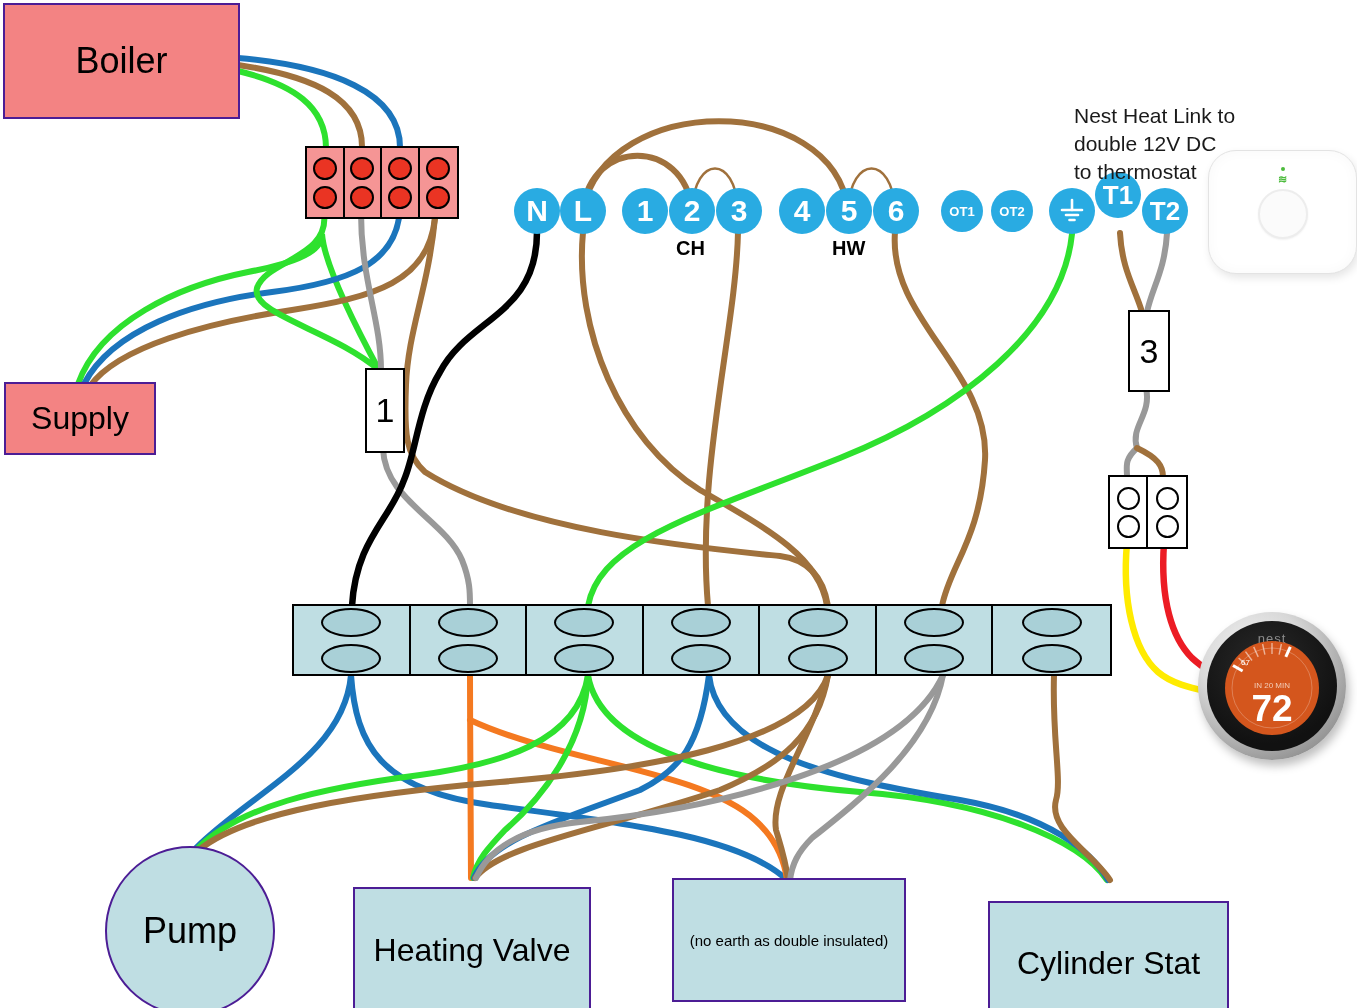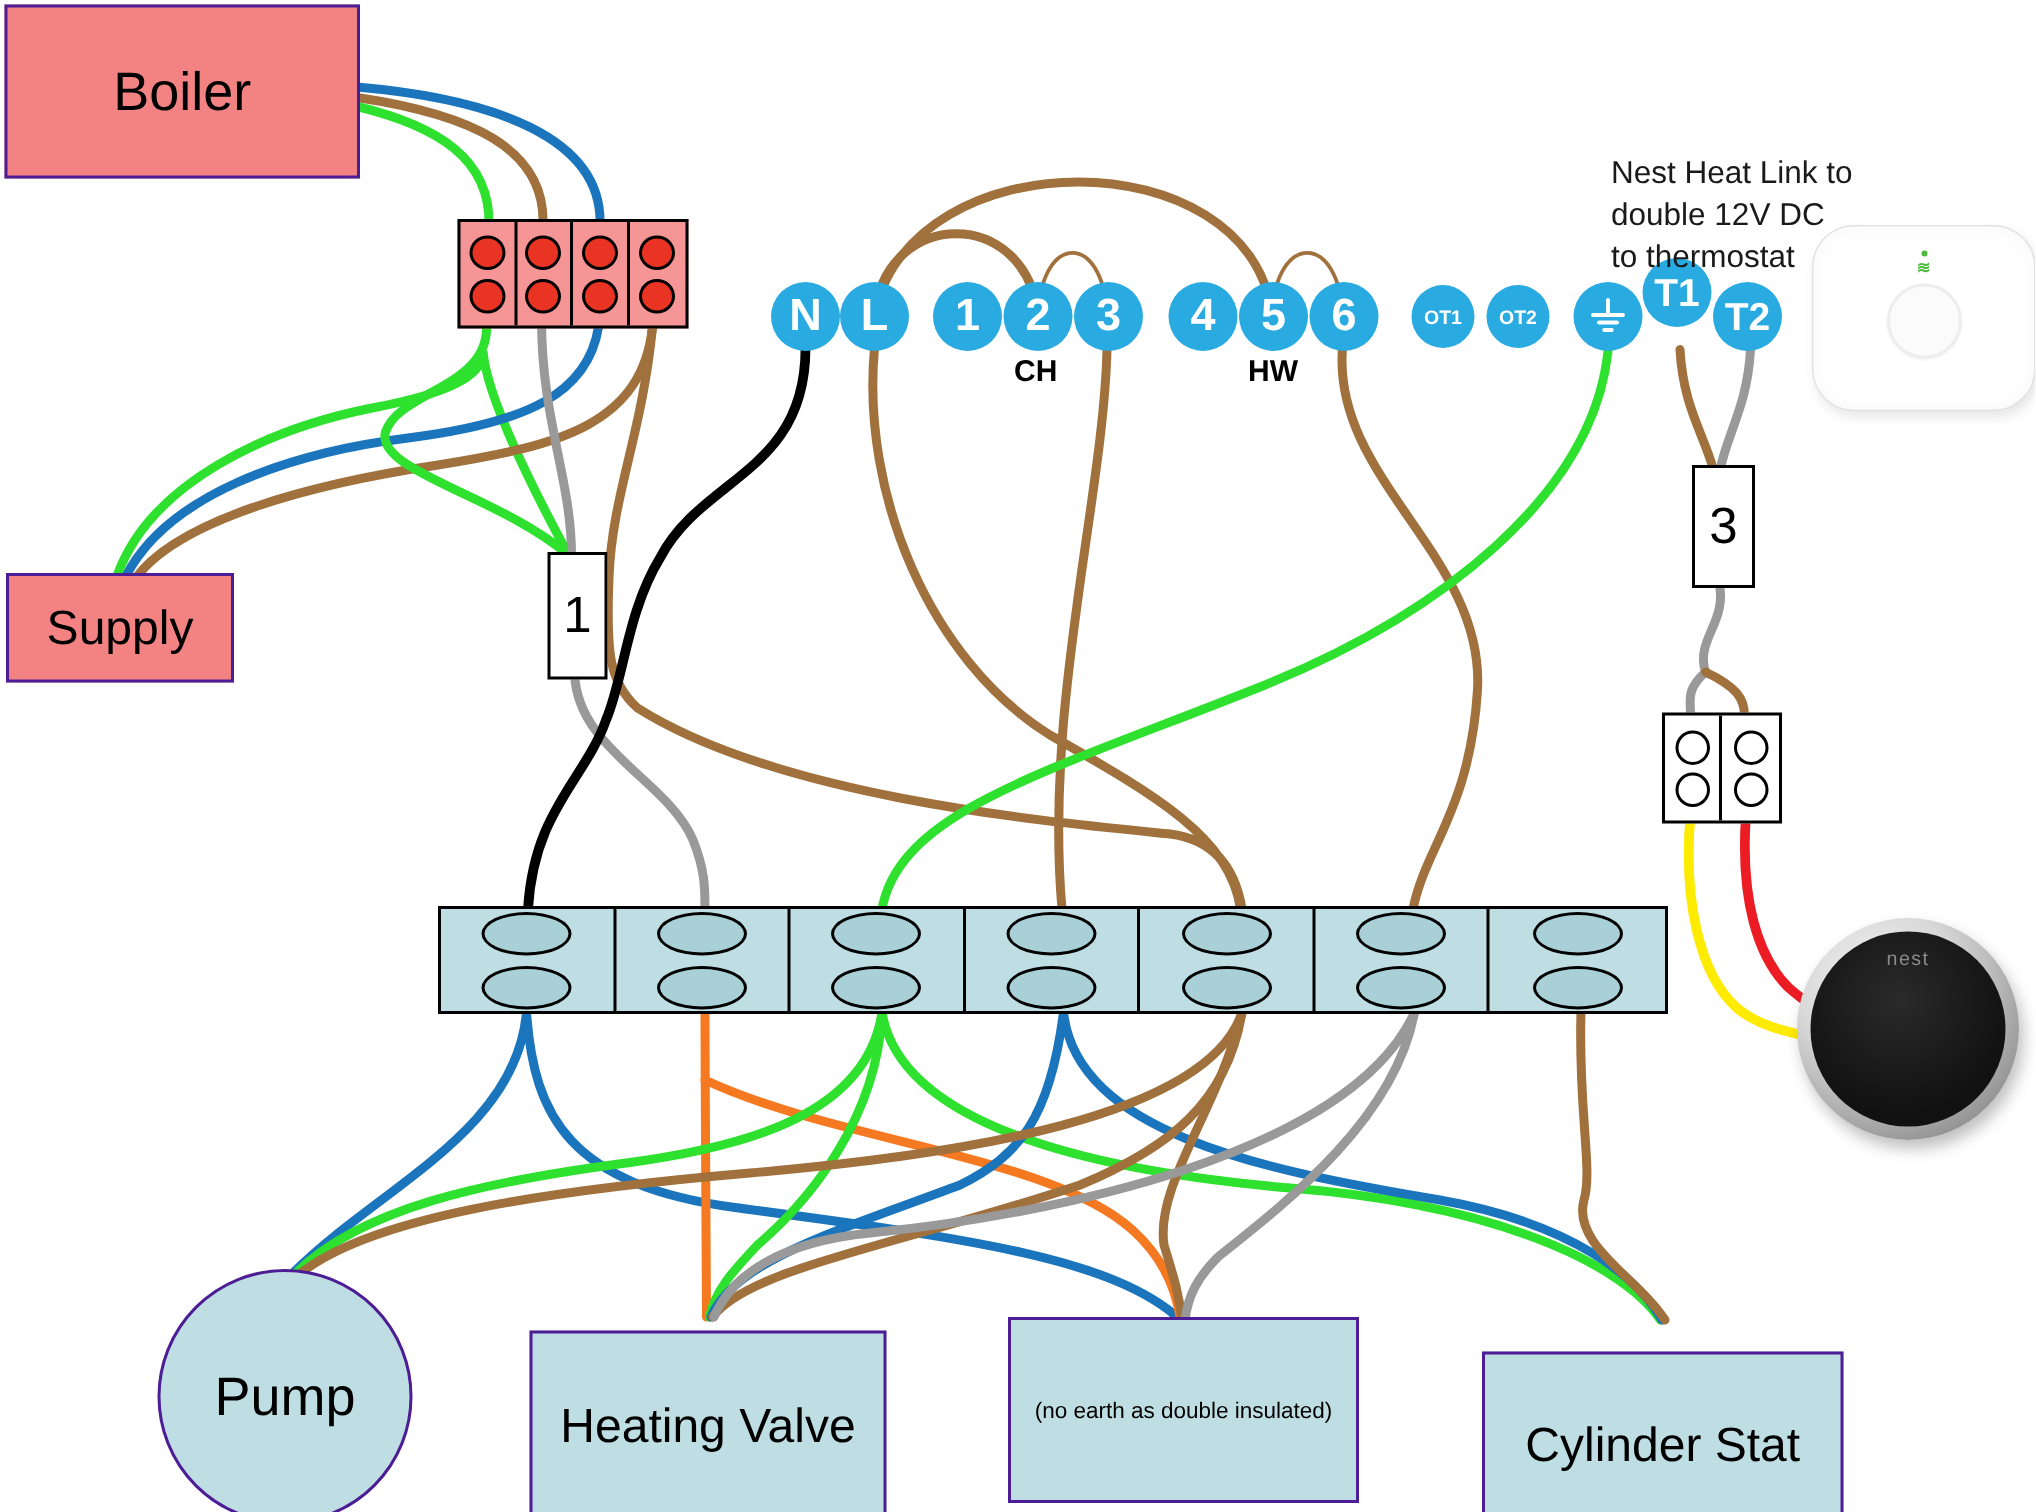--- a/index.html
+++ b/index.html
@@ -264,20 +264,40 @@
       </div>
     <div class="cell">
         <div class="oval"></div>
         <div class="oval"></div>
       </div>
   </div>
 
   <div class="tstat" style="left:1198px;top:612px;">
     <div class="tface">
       <div class="tnest">nest</div>
+      <div class="tdisc">
+        <svg class="tticks" width="94" height="94" viewBox="0 0 94 94">
+          <circle cx="47" cy="47" r="40" fill="none" stroke="rgba(255,255,255,0.25)" stroke-width="1"></circle>
+          <g stroke="rgba(255,255,255,0.55)" stroke-width="1.4">
+            <line x1="21.7" y1="24.3" x2="13.6" y2="16.9"></line>
+            <line x1="27.0" y1="19.5" x2="20.5" y2="10.6"></line>
+            <line x1="33.2" y1="15.9" x2="28.7" y2="5.9"></line>
+            <line x1="39.9" y1="13.7" x2="37.6" y2="3.0"></line>
+            <line x1="47.0" y1="13.0" x2="47.0" y2="2.0"></line>
+            <line x1="54.1" y1="13.7" x2="56.4" y2="3.0"></line>
+          </g>
+          <g stroke="#ffffff" stroke-width="3">
+            <line x1="17.6" y1="30.0" x2="8.0" y2="24.5"></line>
+            <line x1="60.8" y1="15.9" x2="65.3" y2="5.9"></line>
+          </g>
+        </svg>
+        <div class="t67">67</div>
+        <div class="teta">IN 20 MIN</div>
+        <div class="ttemp">72</div>
+      </div>
     </div>
   </div>
 
   <div class="comp cool lbl-lg" style="left:105px;top:846px;width:166px;height:166px;border-radius:50%;">
     <span>Pump</span>
   </div>
 
   <div class="comp cool lbl-md" style="left:353px;top:887px;width:234px;height:122px;text-align:right;">
     <span>Heating Valve</span>
   </div>

